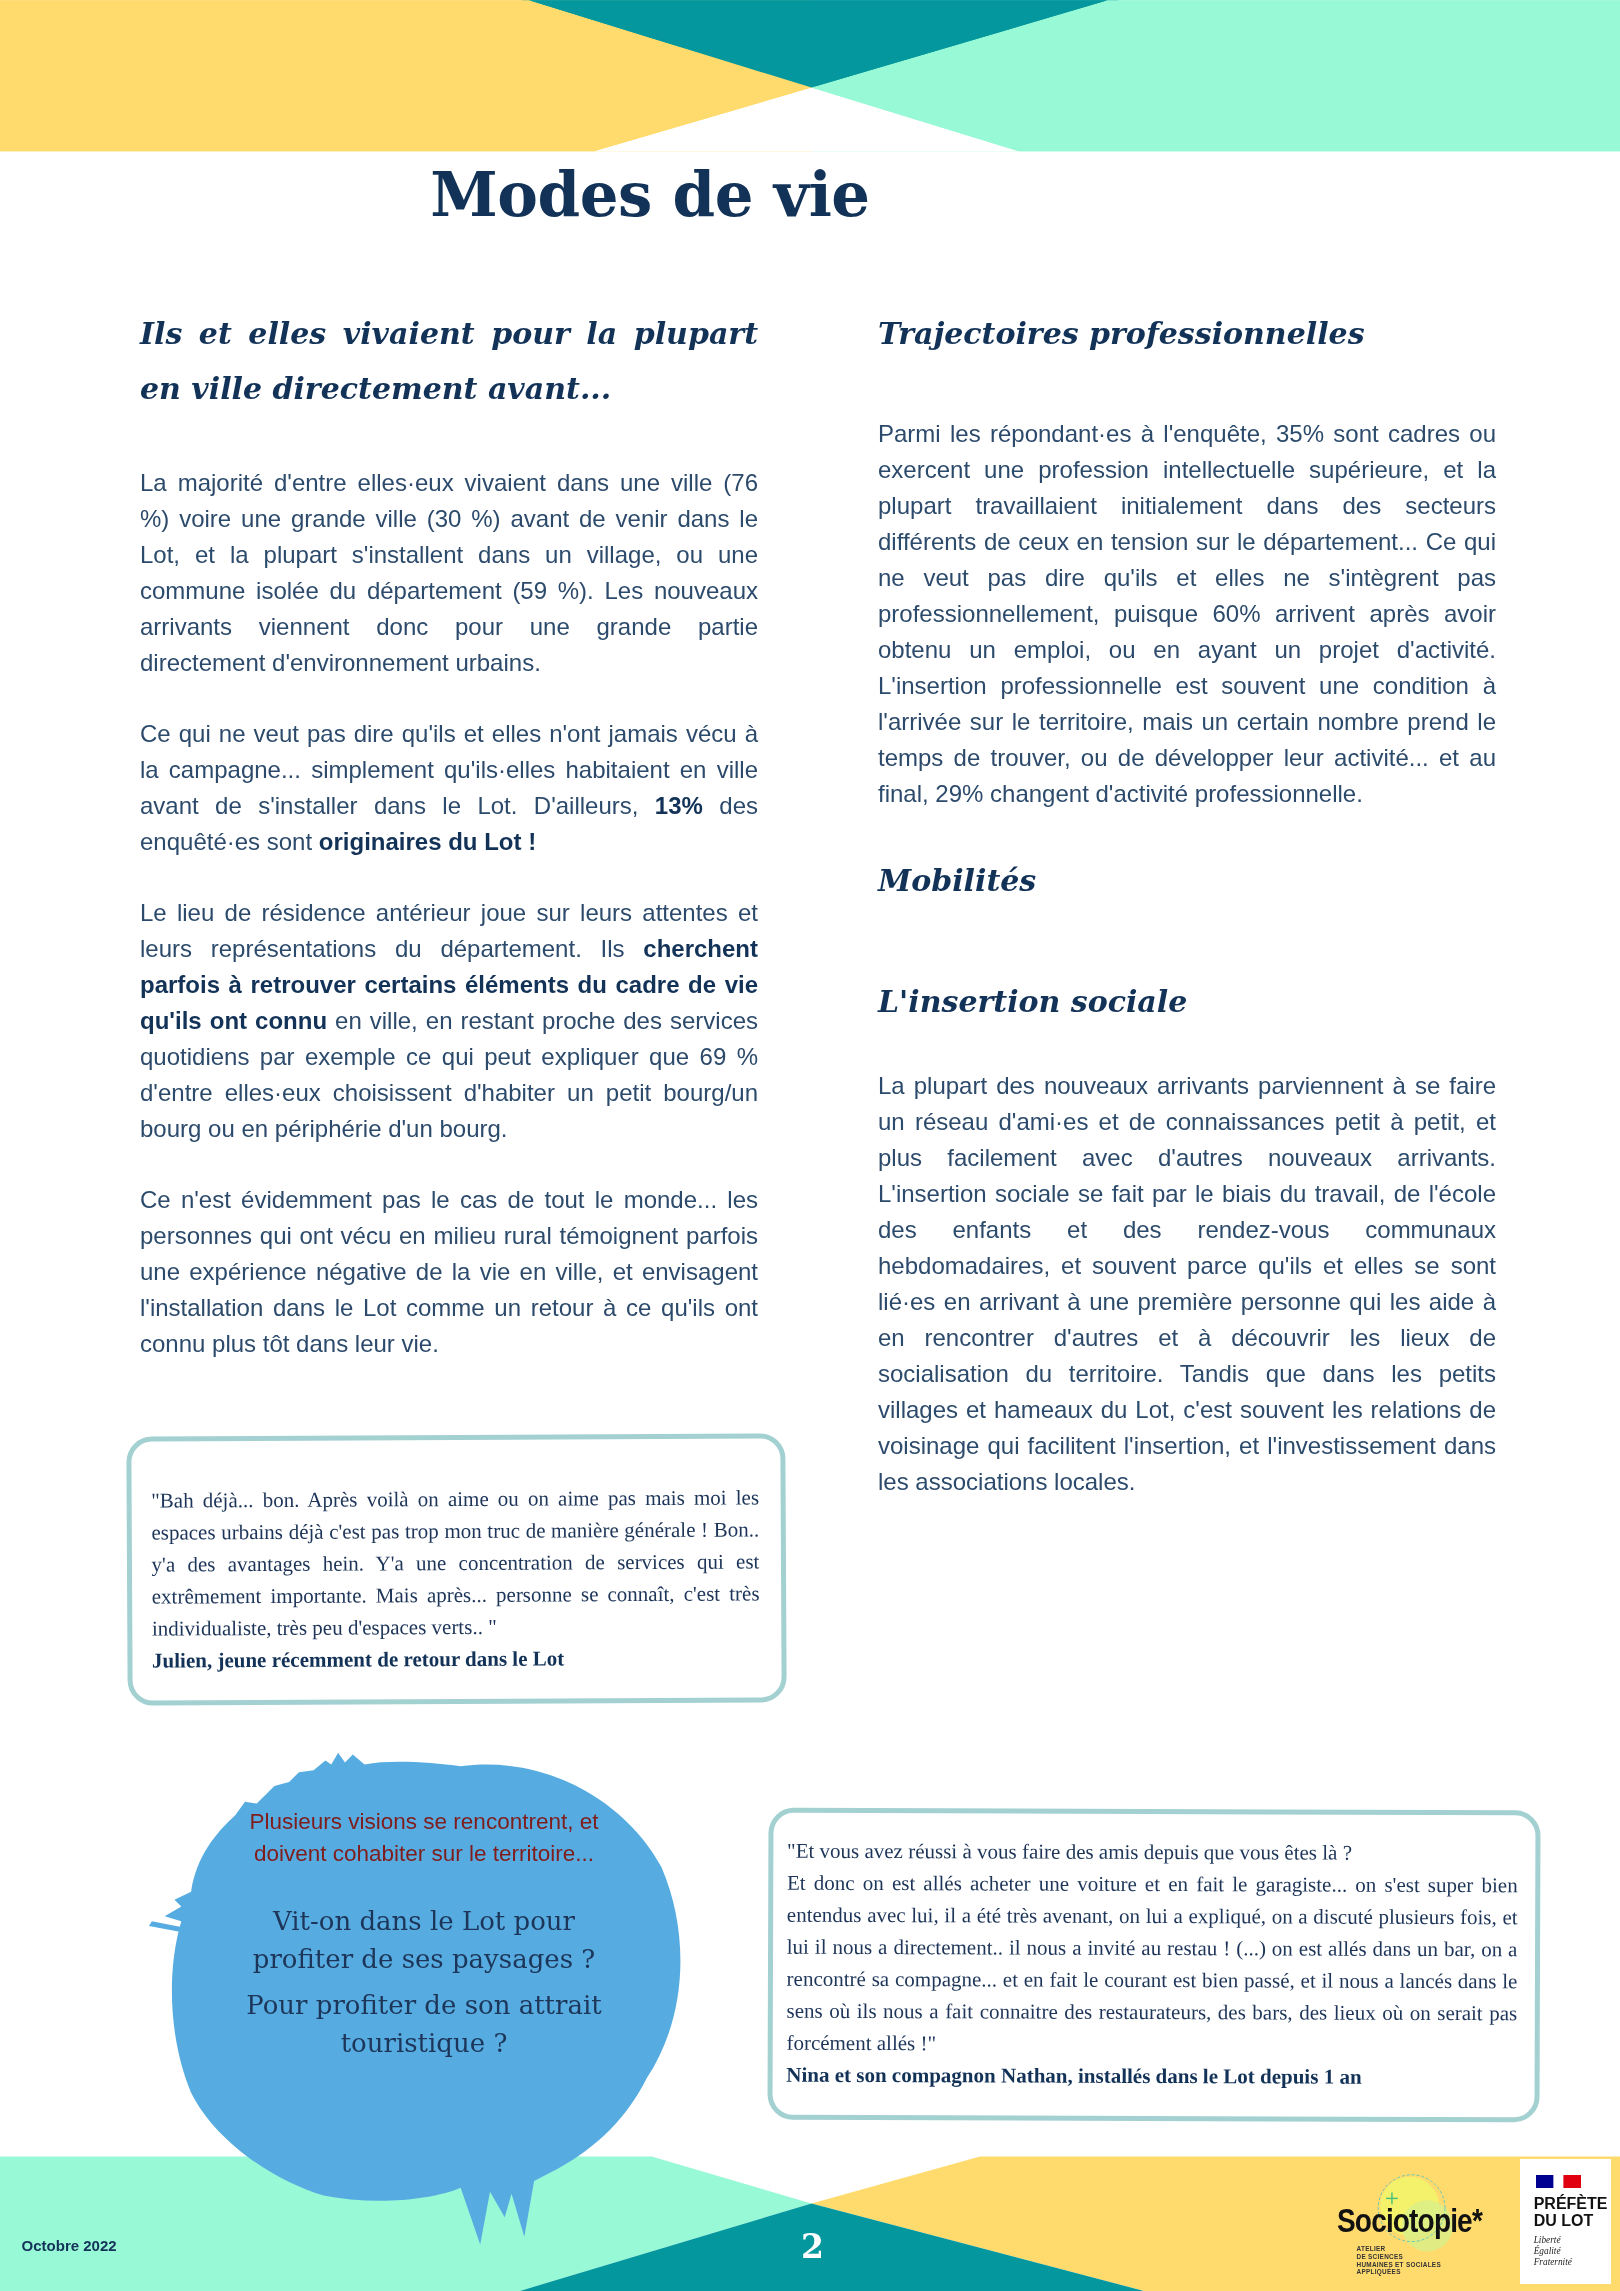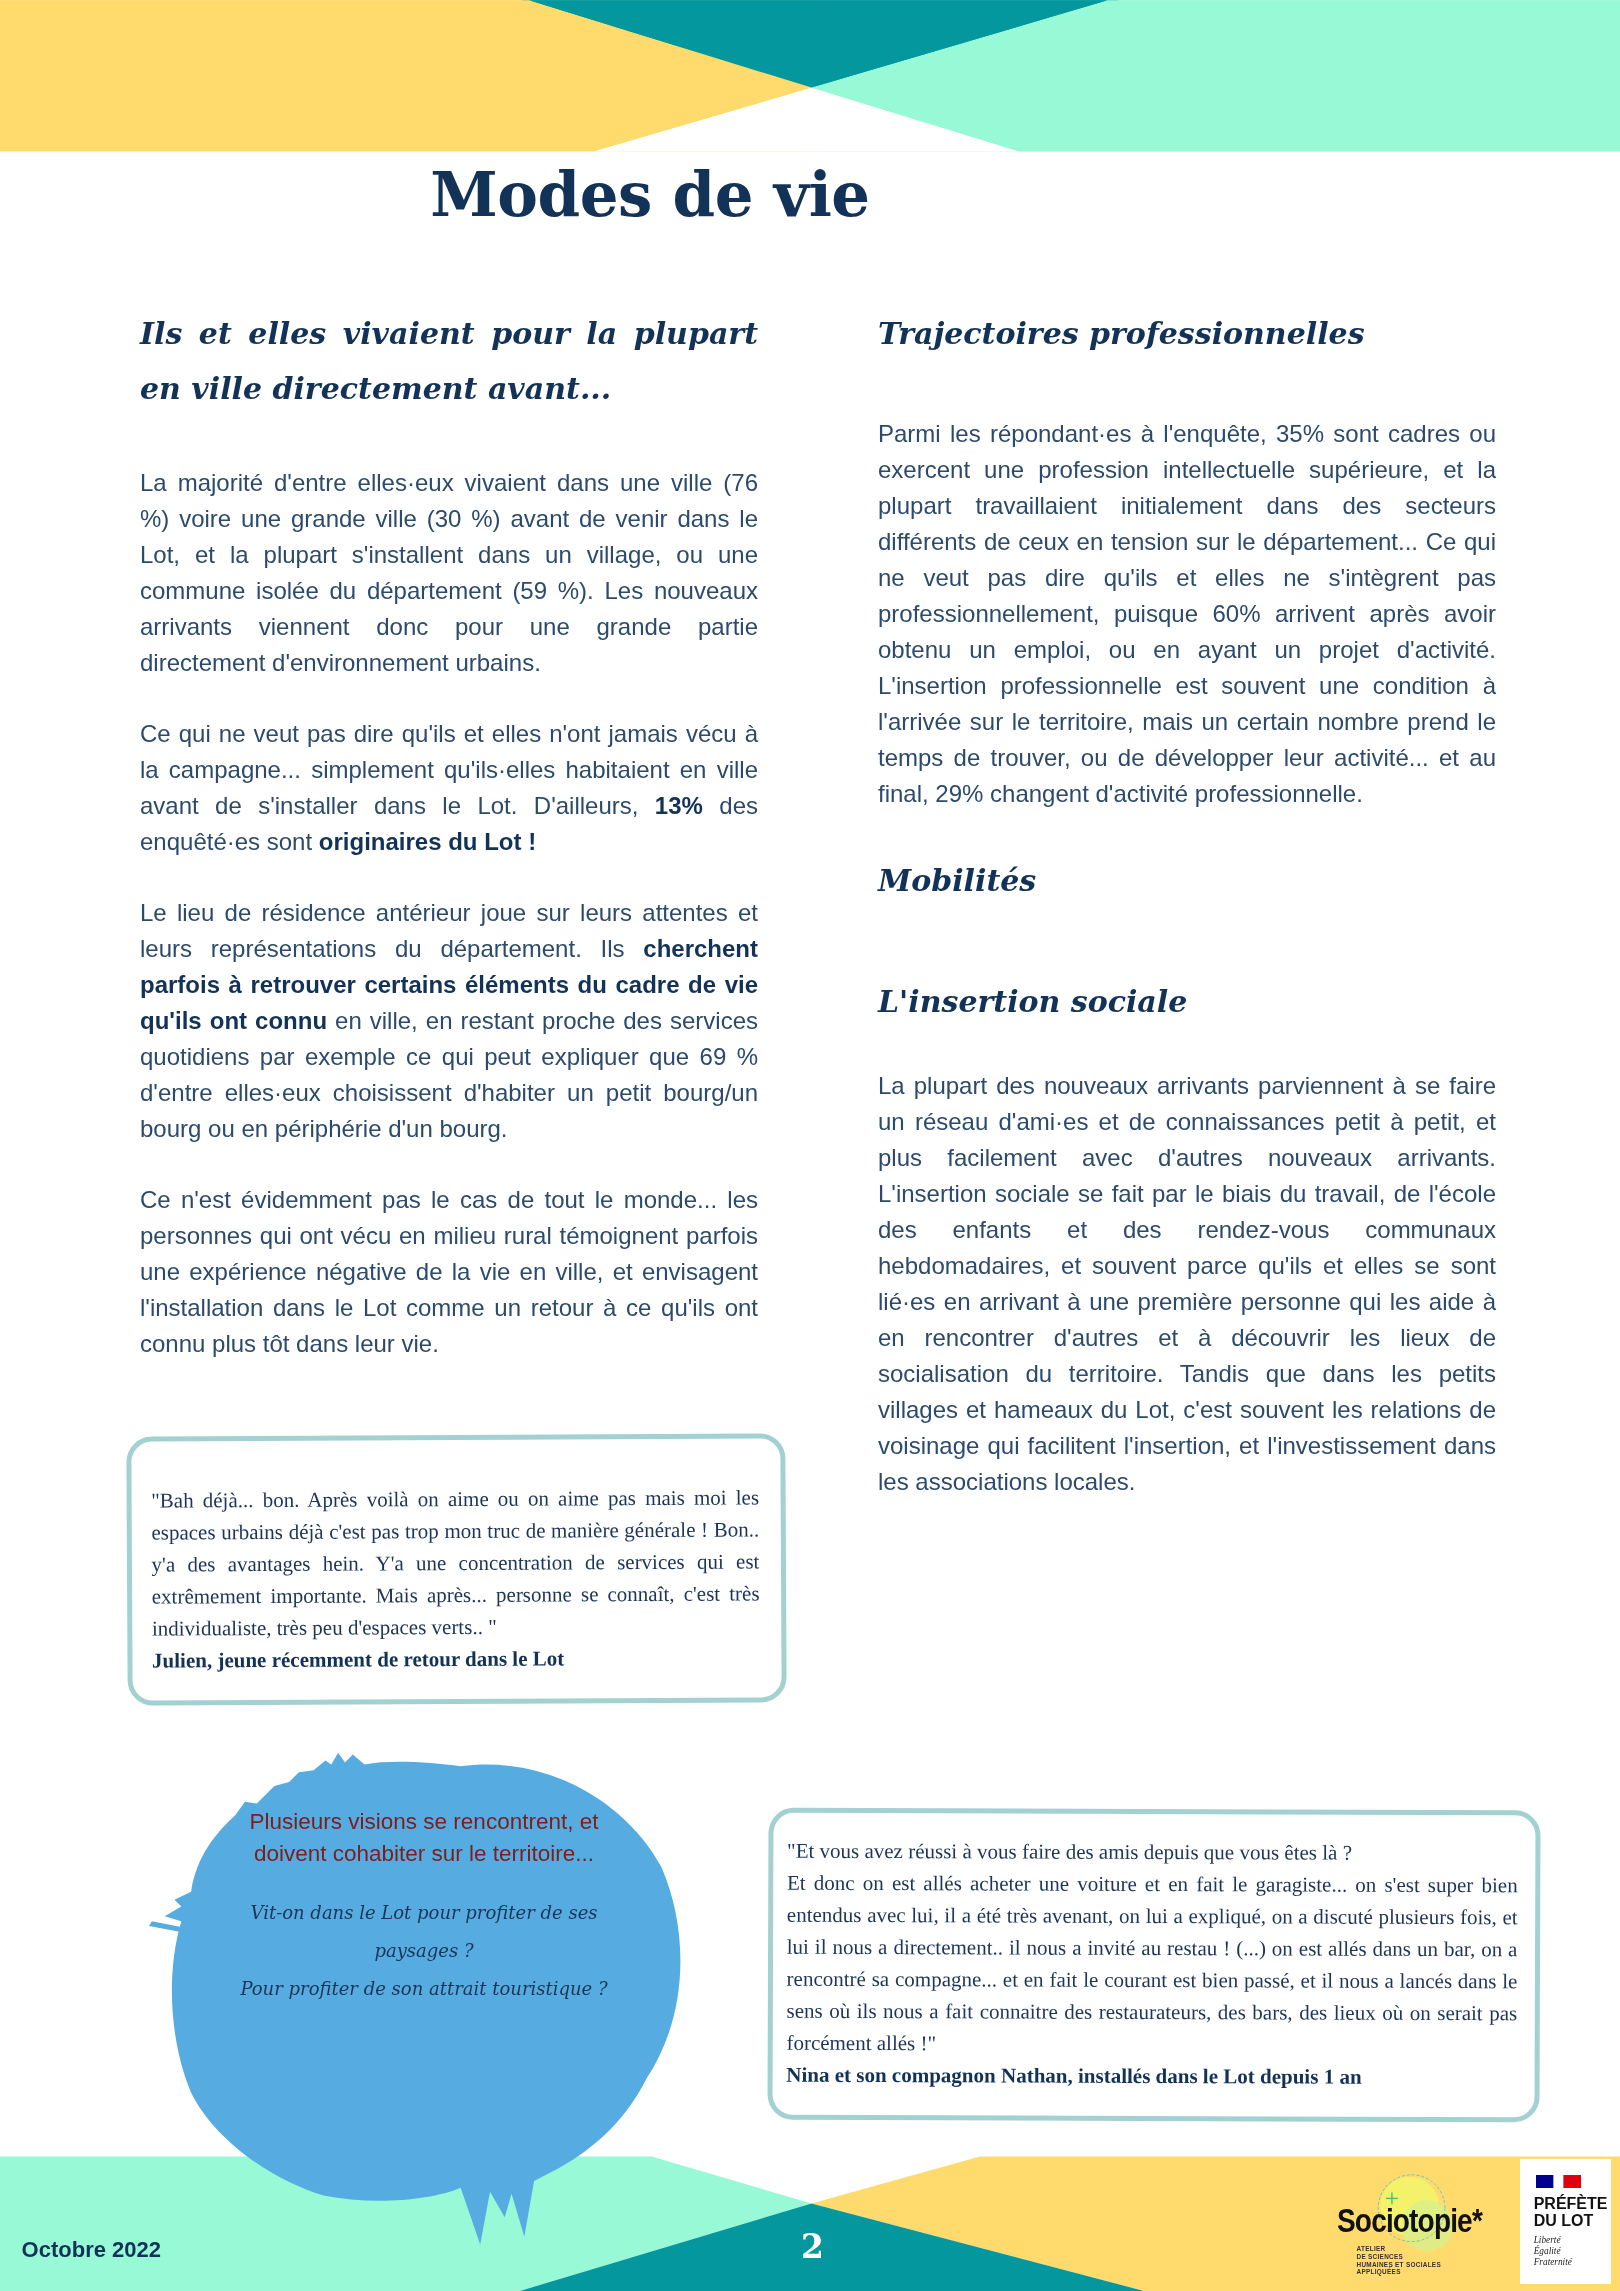--- a/index.html
+++ b/index.html
@@ -43,26 +43,26 @@
       color: #133257; margin: 0;
     }
 
     .blob-text {
       position: absolute; left: 218px; width: 412px; text-align: center; top: 1806px;
     }
     .blob-intro {
       font-family: "Liberation Sans", sans-serif; font-size: 22.5px; line-height: 32px; color: #7f1d1d; margin: 0;
     }
     .blob-q {
-      font-family: "DejaVu Serif", serif; font-style: italic; font-size: 18px; line-height: 38px; color: #1d3559; margin: 0;
+      font-family: "DejaVu Serif", serif; font-size: 26px; line-height: 38px; color: #1d3559; margin: 8px;
     }
 
     .footer-date {
       position: absolute; left: 21.6px; top: 2237px; font-family: "Liberation Sans", sans-serif; font-weight: bold;
-      font-size: 22px; color: #133257;
+      font-size: 15px; color: #133257;
     }
     .page-num {
       position: absolute; left: 798px; width: 29px; text-align: center; top: 2227px; font-family: "DejaVu Serif", serif;
       font-size: 33px; color: #ffffff; font-weight: bold;
     }
 
     .logo-socio { position: absolute; left: 1333px; top: 2161px; width: 167px; height: 118px; }
     .socio-word {
       position: absolute; left: 3.9px; top: 41px; font-family: "Liberation Sans", sans-serif; font-weight: bold;
       font-size: 33px; color: #111; letter-spacing: -1px; transform: scaleX(0.85); transform-origin: left;

